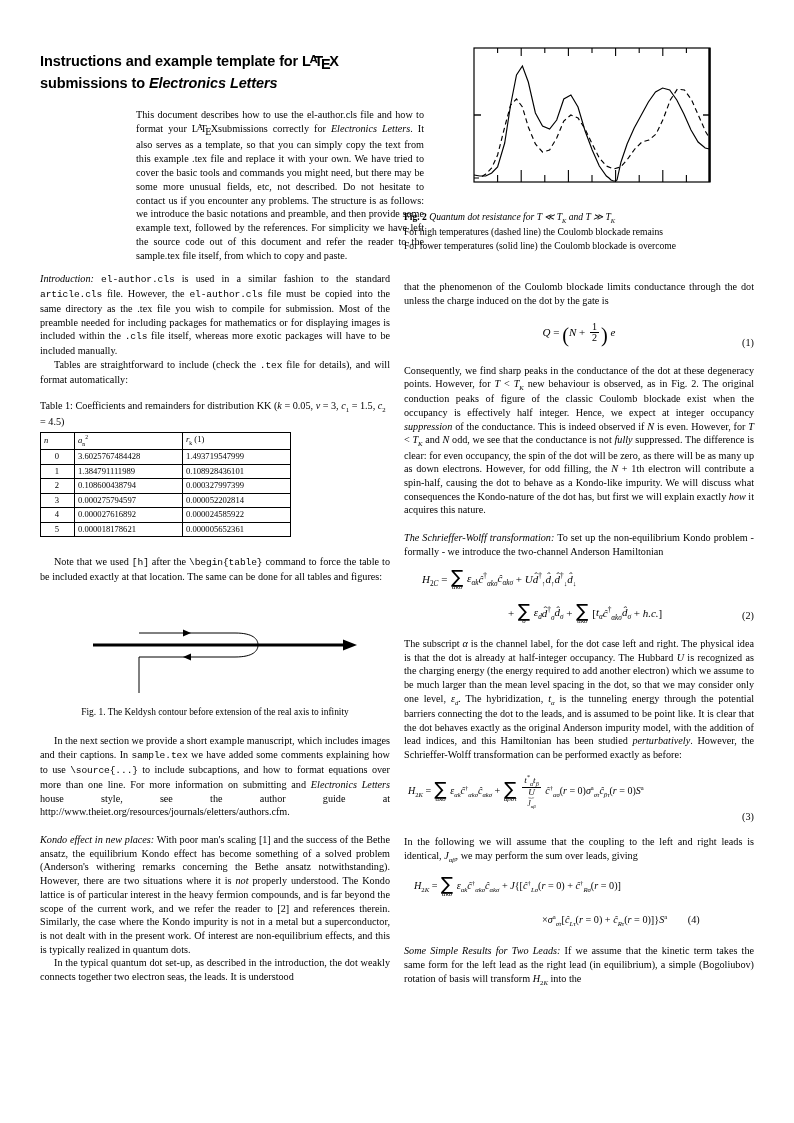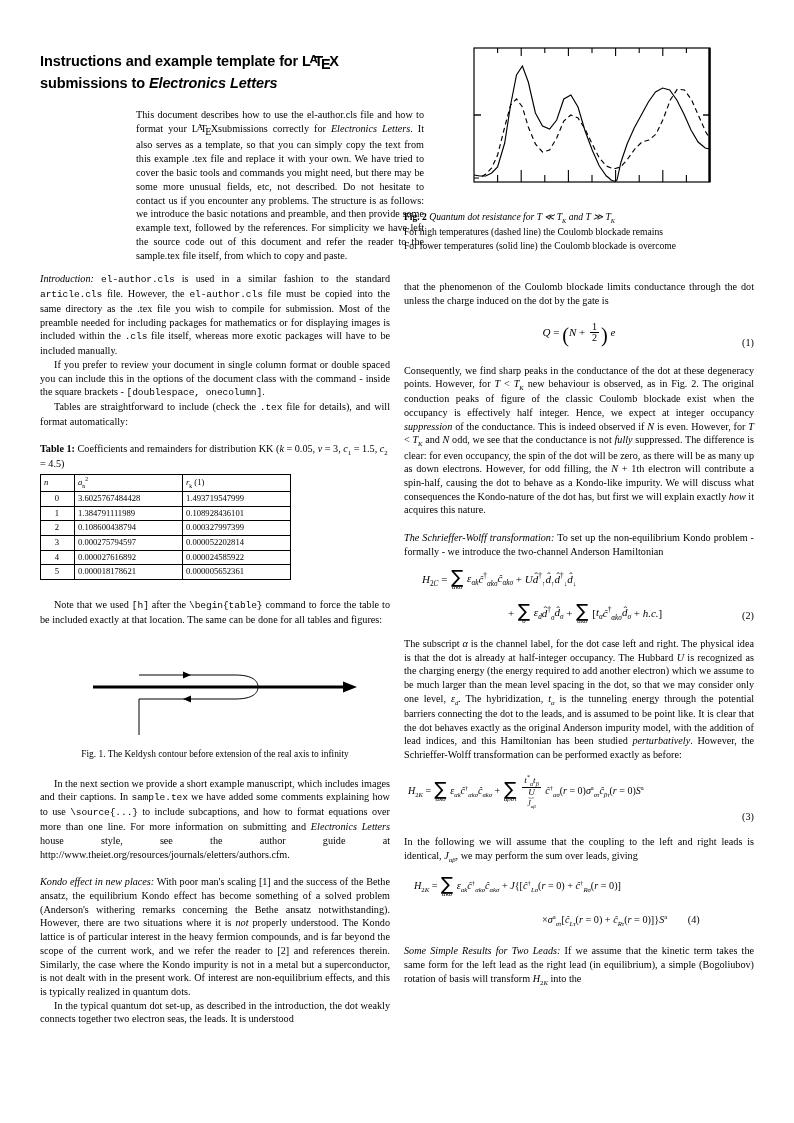--- a/index.html
+++ b/index.html
@@ -84,21 +84,21 @@
     text-align: justify;
   }
   .col-left  { left: 0; }
   .col-right { left: 364px; }
 
   p.body { margin: 0 0 0 0; text-indent: 14px; }
   p.body.noindent { text-indent: 0; }
 
   .tt { font-family: "Liberation Mono", monospace; font-size: 0.94em; letter-spacing: -0.1px; }
   .it { font-style: italic; }
-  .bf { font-weight: bold; text-align: right; }
+  .bf { font-weight: normal; text-align: right; }
   .mi { font-family: "Liberation Serif", serif; font-style: italic; }
 
   
   .table-caption {
     font-size: 10.2px;
     line-height: 1.38;
     margin: 0 0 3px 0;
     text-align: left;
   }
   table.data {
@@ -243,26 +243,20 @@
       <p class="body noindent">
         <span class="it">Introduction:</span>
         <span class="tt">el-author.cls</span> is used in a similar fashion to the
         standard <span class="tt">article.cls</span> file. However, the <span class="tt">el-author.cls</span> file must
         be copied into the same directory as the .tex file you wish to compile
         for submission. Most of the preamble needed for including packages for
         mathematics or for displaying images is included within the <span class="tt">.cls</span> file
         itself, whereas more exotic packages will have to be included manually.
       </p>
 
-      <p class="body">
-        If you prefer to review your document in single column format
-        or double spaced you can include this in the options of the
-        document class with the command - inside the square brackets -
-        <span class="tt">[doublespace, onecolumn]</span>.
-      </p>
 
       <p class="body">
         Tables are straightforward to include (check the <span class="tt">.tex</span> file for details),
         and will format automatically:
       </p>
 
       <div style="margin-top:13px;">
         <div class="table-caption">
           <span class="bf">Table 1:</span>
           Coefficients and remainders for distribution KK (<span class="mi">k</span> = 0.05, <span class="mi">v</span> = 3,

